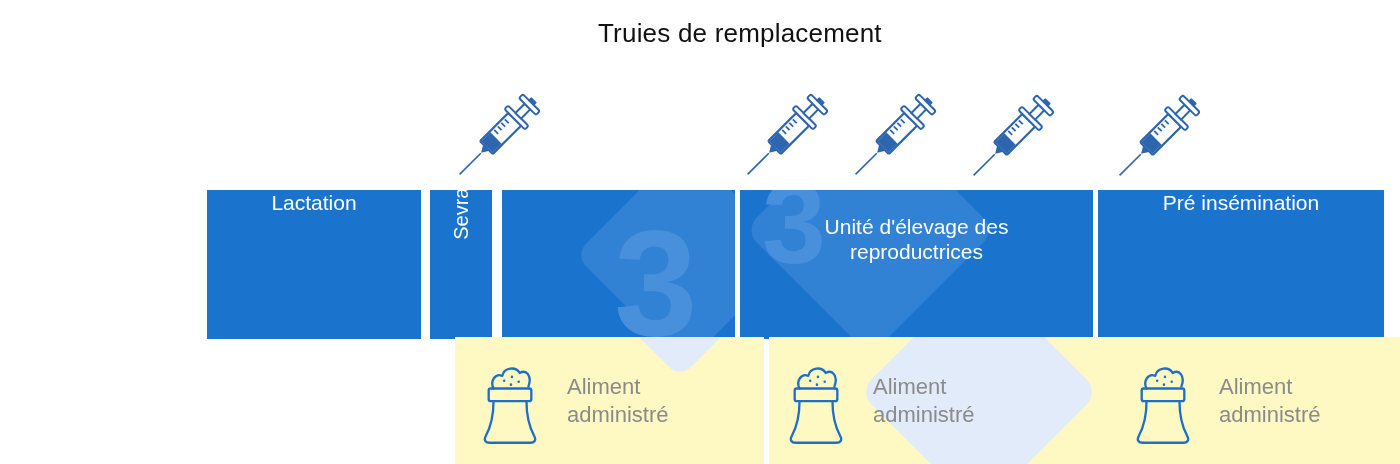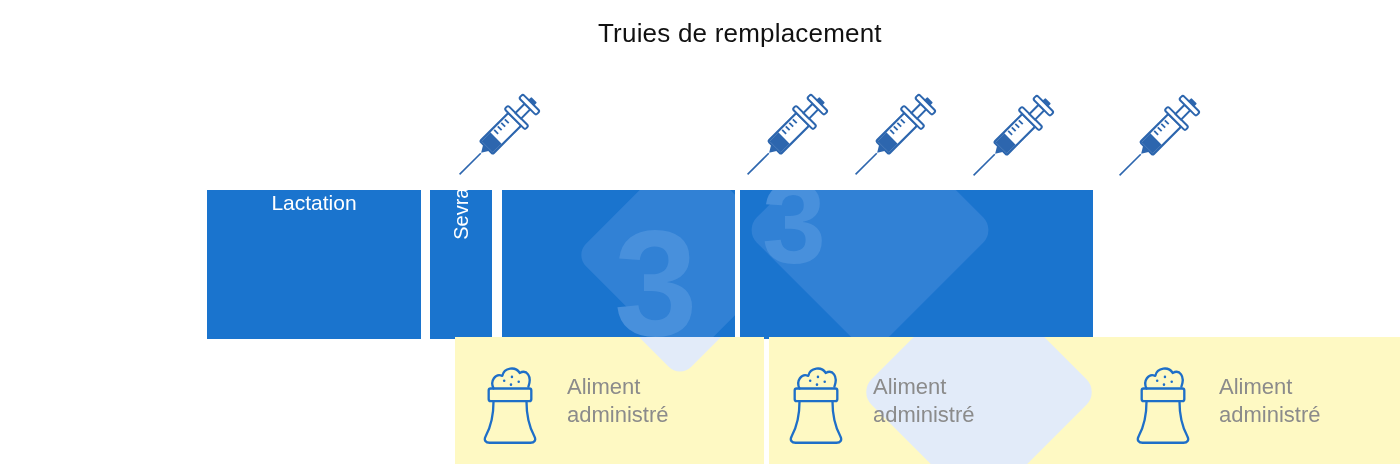--- a/index.html
+++ b/index.html
@@ -147,20 +147,24 @@
   <div class="phase phase-sevrage">
     <span class="lbl">Sevrage</span>
   </div>
   <div class="phase phase-post">
     <div class="wm-d wm-dark" style="left:105px;top:-13px;width:156px;height:156px;border-radius:16px;"></div>
     <div class="wm-3 t-dark" style="left:112px;top:18px;font-size:150px;line-height:150px;">3</div>
   </div>
   <div class="phase phase-unite">
     <div class="wm-d wm-dark" style="left:41px;top:-49px;width:178px;height:178px;border-radius:18px;"></div>
     <div class="wm-3 t-dark" style="left:22px;top:-24px;font-size:115px;line-height:115px;">3</div>
+    <span class="lbl">Unité d'élevage des reproductrices</span>
+  </div>
+  <div class="phase phase-pre">
+    <span class="lbl">Pré insémination</span>
   </div>
 
 
   <div class="feedbox feedbox-1">
     <div class="wm-d wm-light" style="left:150px;top:-140px;width:150px;height:150px;border-radius:16px;"></div>
     <div class="bag" style="left:24px;top:25px;">
       <svg width="62" height="84" viewBox="0 0 64 86" fill="none" stroke="#1e6fc8" stroke-width="2.4" stroke-linecap="round" stroke-linejoin="round">
         <path d="M15 27 C11 19 17 11 24 14 C26 5 38 4 42 11 C49 7 55 14 51 25"></path>
         <circle cx="26" cy="19" r="1.3" fill="#1e6fc8" stroke="none"></circle>
         <circle cx="34" cy="15" r="1.3" fill="#1e6fc8" stroke="none"></circle>

